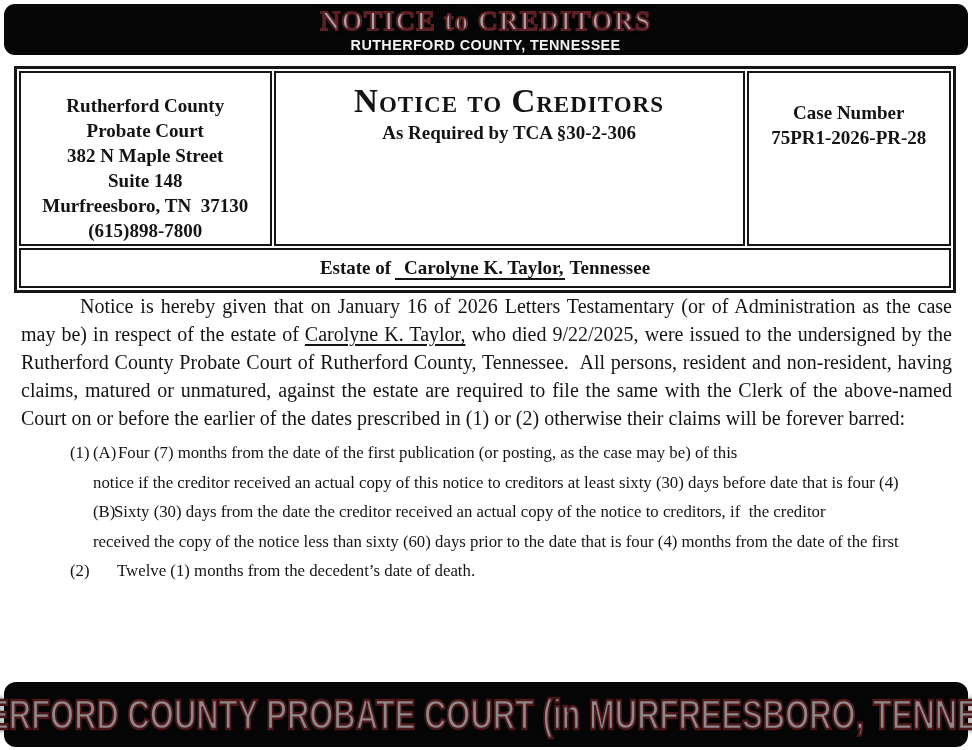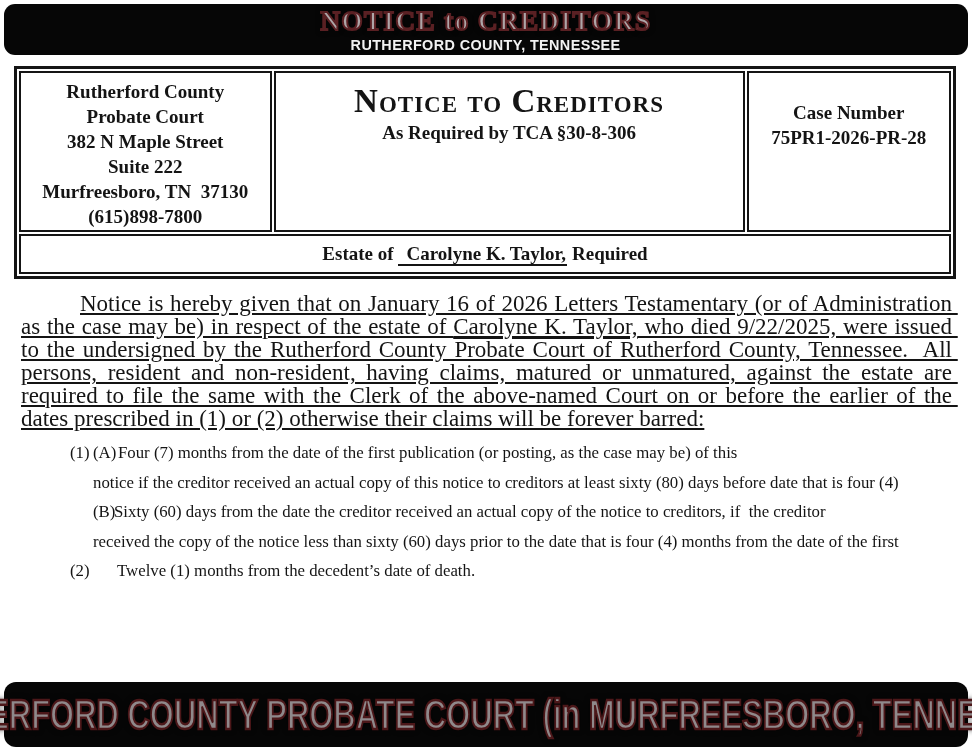--- a/index.html
+++ b/index.html
@@ -18,34 +18,34 @@
               color:#f2f2f2;letter-spacing:0.4px;line-height:17px;transform:scaleX(0.96);}
   .banner-bottom-text{font-family:"Liberation Sans",sans-serif;font-weight:bold;font-size:43px;
               white-space:nowrap;color:#8f898b;-webkit-text-stroke:2.5px #4c1719;
               text-shadow:0 0 7px rgba(0,0,0,0.85);transform:scaleX(0.72);transform-origin:center;}
 
   
   table.doc-table{position:absolute;left:14px;top:66px;width:942px;
                   border:3px solid #151515;border-collapse:separate;border-spacing:2px;
                   table-layout:fixed;}
   td.cell{border:2px solid #151515;vertical-align:top;background:#fff;}
-  td.addr{height:143px;text-align:center;padding-top:6px;}
+  td.addr{height:143px;text-align:center;padding-top:20px;}
   .addr-line{font-weight:bold;font-size:19px;line-height:25px;white-space:pre;}
   td.titlec{text-align:center;padding-top:10px;}
   .nt-title{font-variant:small-caps;font-weight:bold;font-size:33px;line-height:36px;letter-spacing:1px;}
   .nt-sub{font-weight:bold;font-size:19px;line-height:24px;margin-top:2px;}
   td.casec{text-align:center;padding-top:27px;}
   .case-line{font-weight:bold;font-size:19px;line-height:25px;}
   td.estate{height:34px;text-align:center;vertical-align:middle;font-weight:bold;font-size:19px;}
   .blank{border-bottom:2px solid #141414;padding:0 1px 0 9px;margin-left:4px;}
   .estate-suffix{margin-left:5px;}
 
   
-  .body-par{position:absolute;left:21px;top:292px;width:931px;font-size:23px;
-            line-height:23px;text-align:justify;text-indent:59px;white-space:pre-wrap;text-decoration:underline;}
+  .body-par{position:absolute;left:21px;top:292px;width:931px;font-size:20px;
+            line-height:28px;text-align:justify;text-indent:59px;white-space:pre-wrap;}
   .body-par .uname{text-decoration:underline;text-decoration-thickness:1.5px;text-underline-offset:3px;}
 
   .notice-list{position:absolute;left:0;top:438px;width:965px;font-size:16.8px;line-height:29.6px;}
   .list-line{white-space:pre;}
   .ml70{margin-left:70px;} .ml93{margin-left:93px;}
   .mk{display:inline-block;font-size:16.8px;}
   .mk-n{width:23px;} .mk-a{width:25px;} .mk-b{width:21px;} .mk-2{width:47px;}
 </style>
 </head>
 <body>
@@ -62,45 +62,45 @@
         <col style="width:252px">
         <col style="width:470px">
         <col style="width:204px">
       </colgroup>
     <tbody>
         <tr>
       <td class="cell addr">
         <div class="addr-line">Rutherford County</div>
         <div class="addr-line">Probate Court</div>
         <div class="addr-line">382 N Maple Street</div>
-        <div class="addr-line">Suite 222</div>
+        <div class="addr-line">Suite 148</div>
         <div class="addr-line">Murfreesboro, TN  37130</div>
         <div class="addr-line">(615)898-7800</div>
       </td>
       <td class="cell titlec">
         <div class="nt-title">Notice to Creditors</div>
-        <div class="nt-sub">As Required by TCA §30-8-306</div>
+        <div class="nt-sub">As Required by TCA §30-2-306</div>
       </td>
       <td class="cell casec">
         <div class="case-line">Case Number</div>
         <div class="case-line">75PR1-2026-PR-28</div>
       </td>
     </tr>
     <tr>
-      <td class="cell estate" colspan="3"><span>Estate of</span><span class="blank">Carolyne K. Taylor,</span><span class="estate-suffix">Required</span></td>
+      <td class="cell estate" colspan="3"><span>Estate of</span><span class="blank">Carolyne K. Taylor,</span><span class="estate-suffix">Tennessee</span></td>
     </tr>
   </tbody>
     </table>
 
   <div class="body-par"><span>Notice is hereby given that on January 16 of 2026 Letters Testamentary (or of Administration as the case may be) in respect of the estate of </span><span class="uname">Carolyne K. Taylor,</span><span> who died 9/22/2025, were issued to the undersigned by the Rutherford County Probate Court of Rutherford County, Tennessee.  All persons, resident and non-resident, having claims, matured or unmatured, against the estate are required to file the same with the Clerk of the above-named Court on or before the earlier of the dates prescribed in (1) or (2) otherwise their claims will be forever barred:</span></div>
 
   <div class="notice-list">
     <div class="list-line ml70"><span class="mk mk-n">(1)</span><span class="mk mk-a">(A)</span><span>Four (7) months from the date of the first publication (or posting, as the case may be) of this</span></div>
-    <div class="list-line ml93">notice if the creditor received an actual copy of this notice to creditors at least sixty (80) days before date that is four (4)</div>
-    <div class="list-line ml93"><span class="mk mk-b">(B)</span><span>Sixty (60) days from the date the creditor received an actual copy of the notice to creditors, if  the creditor</span></div>
+    <div class="list-line ml93">notice if the creditor received an actual copy of this notice to creditors at least sixty (30) days before date that is four (4)</div>
+    <div class="list-line ml93"><span class="mk mk-b">(B)</span><span>Sixty (30) days from the date the creditor received an actual copy of the notice to creditors, if  the creditor</span></div>
     <div class="list-line ml93">received the copy of the notice less than sixty (60) days prior to the date that is four (4) months from the date of the first</div>
     <div class="list-line ml70"><span class="mk mk-2">(2)</span><span>Twelve (1) months from the decedent’s date of death.</span></div>
   </div>
 
   <div class="banner banner-bottom">
     <div class="banner-bottom-text">RUTHERFORD COUNTY PROBATE COURT (in MURFREESBORO, TENNESSEE)</div>
   </div>
 
 </div>
 

